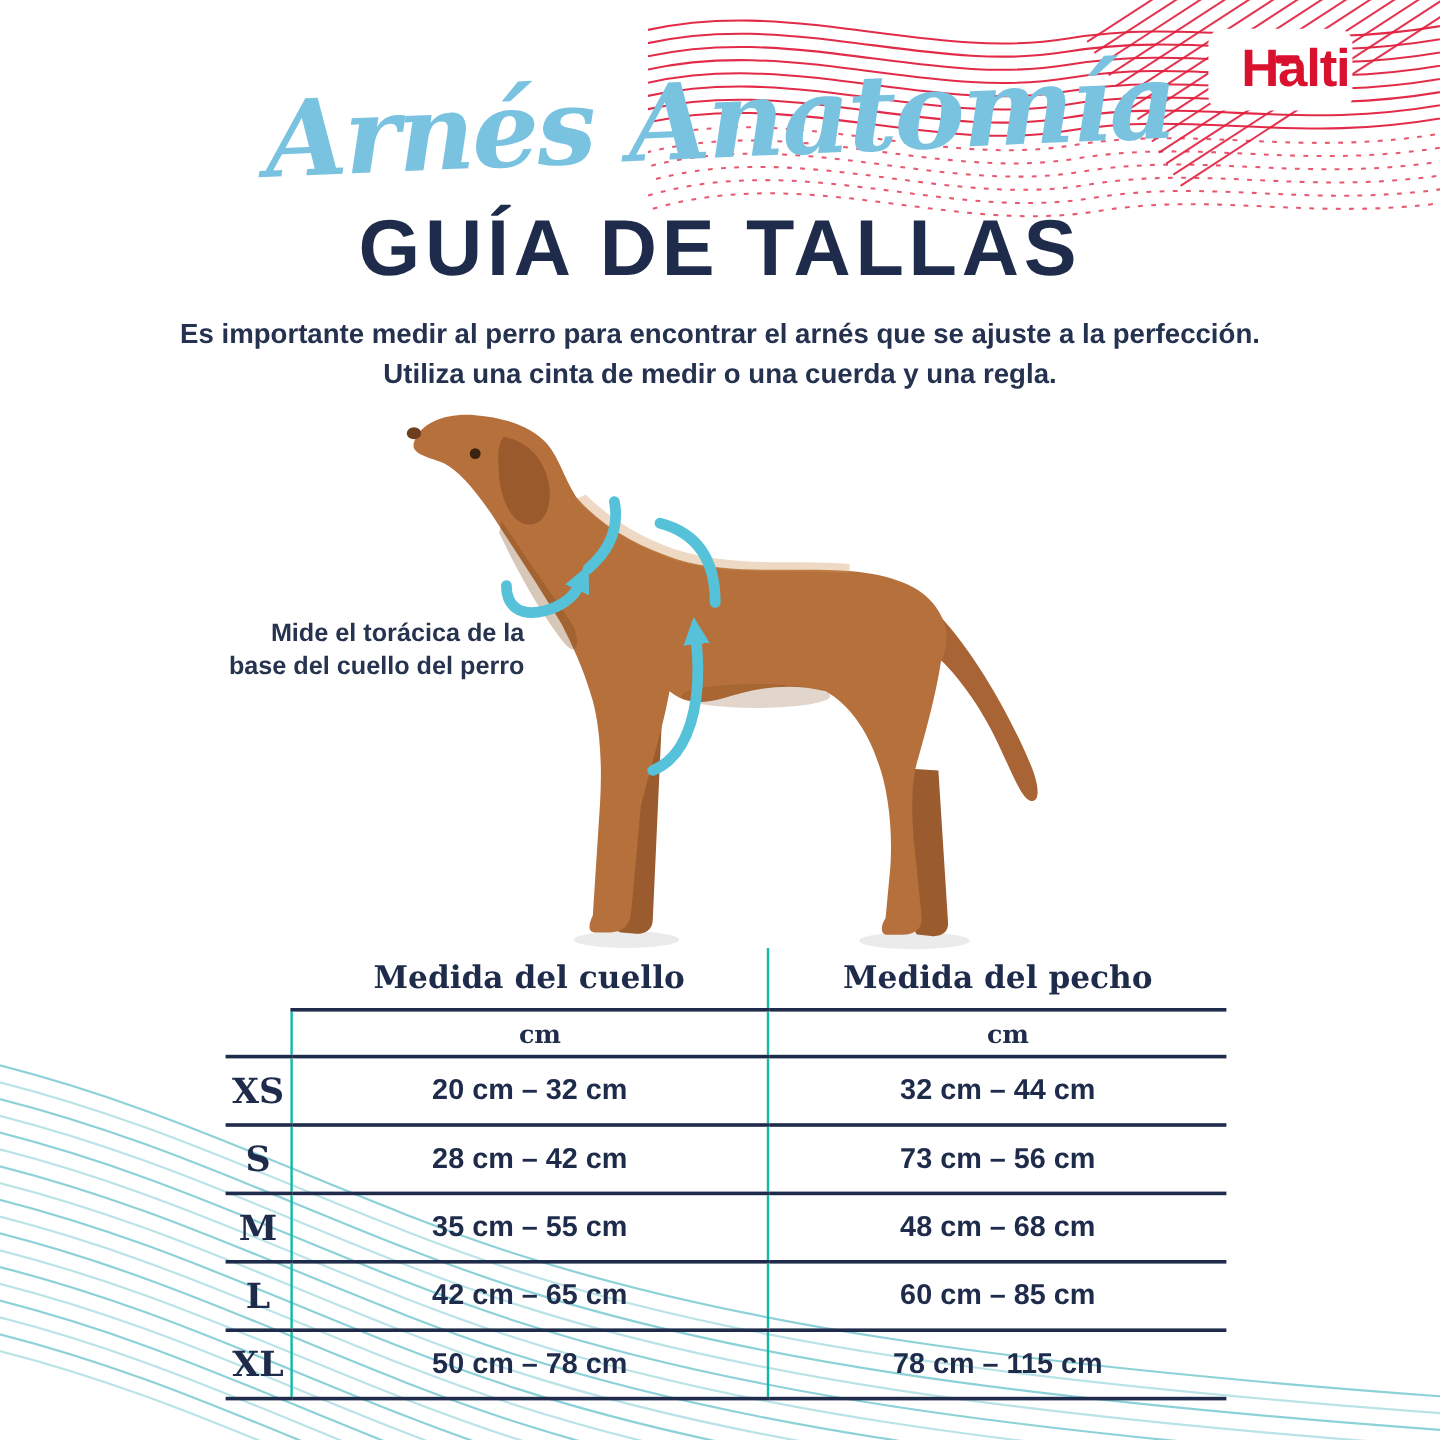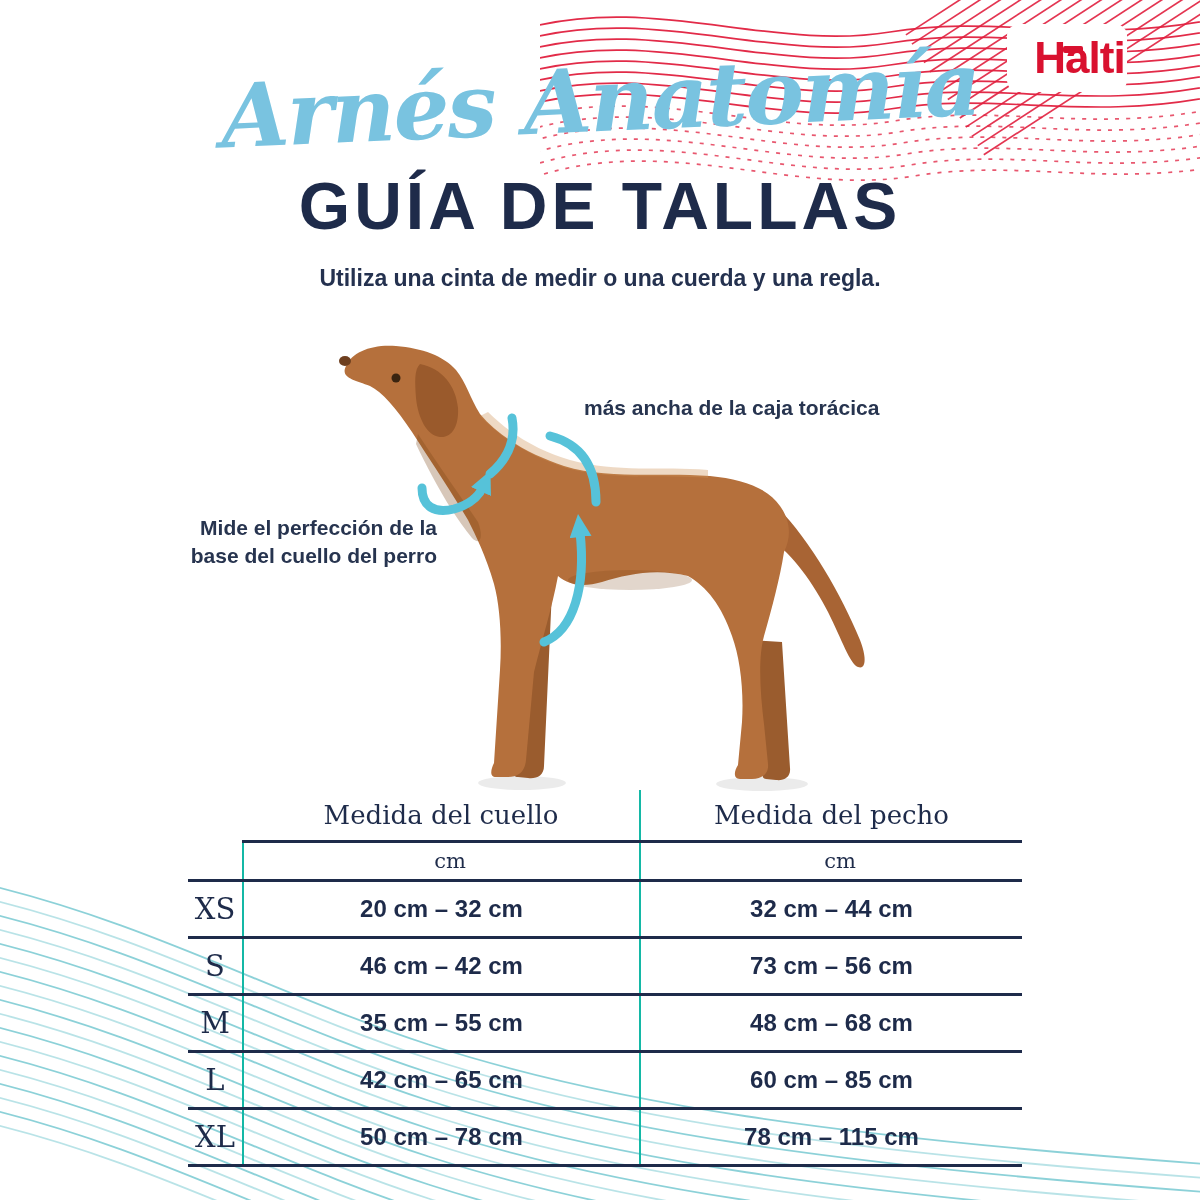--- a/index.html
+++ b/index.html
@@ -33,21 +33,21 @@
   .note{position:absolute;z-index:2;font-size:21px;font-weight:600;color:#27344f;line-height:1.35;white-space:nowrap;}
   .note-chest{left:584px;top:394px;text-align:left;}
   .note-neck{left:155px;top:514px;width:282px;text-align:right;}
 
   
   .size-table{position:absolute;left:188px;top:790px;z-index:2;}
   table{border-collapse:collapse;table-layout:fixed;width:834px;}
   col.c-size{width:55px;} col.c-neck{width:397px;} col.c-chest{width:382px;}
   td{text-align:center;vertical-align:middle;color:#1e2b4a;padding:0;}
   tr.r-head td{height:50px;} tr.r-unit td{height:36px;} tr.r-data td{height:54px;}
-  .serif{font-family:"DejaVu Serif",serif;font-weight:400;}
+  .serif{font-family:"DejaVu Serif",serif;font-weight:700;}
   .th-group{font-size:26px;}
   .th-unit{font-size:21px;padding-left:17px;}
   .size-label{font-size:29px;}
   .val{font-size:24px;font-weight:700;font-family:"Liberation Sans",sans-serif;}
   .bb{border-bottom:3px solid #1e2b4a;}
   .bl{border-left:2px solid #14b8a6;}
 </style>
 </head>
 <body>
 
@@ -120,20 +120,21 @@
   </svg>
 
   <div class="logo-card">
     <span class="brand-word">Halti</span>
     <span class="brand-bar"></span>
   </div>
 
   <div class="title-script">Arnés Anatomía</div>
   <div class="title-main">GUÍA DE TALLAS</div>
   <div class="intro">
+    <div>Es importante medir al perro para encontrar el arnés que se ajuste a la perfección.</div>
     <div>Utiliza una cinta de medir o una cuerda y una regla.</div>
   </div>
 
   <div class="dog-wrap">
     <svg viewBox="0 0 560 452" width="560" height="452" xmlns="http://www.w3.org/2000/svg">
       <defs>
         <marker id="ah" markerUnits="userSpaceOnUse" markerWidth="26" markerHeight="24" refX="5" refY="11" orient="auto">
           <path d="M0,0 L23,11 L0,22 Z" fill="#56c2d9"></path>
         </marker>
       </defs>
@@ -170,24 +171,23 @@
       </g>
 
       <g stroke="#56c2d9" stroke-width="9" stroke-linecap="round" fill="none">
         <path d="M 220,96 Q 266,108 266,162"></path>
         <path d="M 214,302 C 244,290 256,246 250,192" marker-end="url(#ah)"></path>
       </g>
     </svg>
   </div>
 
   <div class="note note-chest">
-    <div>más ancha de la caja torácica</div>
   </div>
   <div class="note note-neck">
-    <div>Mide el perfección de la</div>
+    <div>Mide el torácica de la</div>
     <div>base del cuello del perro</div>
   </div>
 
   <div class="size-table">
     <table>
       <colgroup>
           <col class="c-size">
           <col class="c-neck">
           <col class="c-chest">
         </colgroup>
@@ -202,21 +202,21 @@
         <td class="serif th-unit bb bl">cm</td>
         <td class="serif th-unit bb bl">cm</td>
       </tr>
       <tr class="r-data">
         <td class="serif size-label bb">XS</td>
         <td class="val bb bl">20 cm – 32 cm</td>
         <td class="val bb bl">32 cm – 44 cm</td>
       </tr>
       <tr class="r-data">
         <td class="serif size-label bb">S</td>
-        <td class="val bb bl">46 cm – 42 cm</td>
+        <td class="val bb bl">28 cm – 42 cm</td>
         <td class="val bb bl">73 cm – 56 cm</td>
       </tr>
       <tr class="r-data">
         <td class="serif size-label bb">M</td>
         <td class="val bb bl">35 cm – 55 cm</td>
         <td class="val bb bl">48 cm – 68 cm</td>
       </tr>
       <tr class="r-data">
         <td class="serif size-label bb">L</td>
         <td class="val bb bl">42 cm – 65 cm</td>

